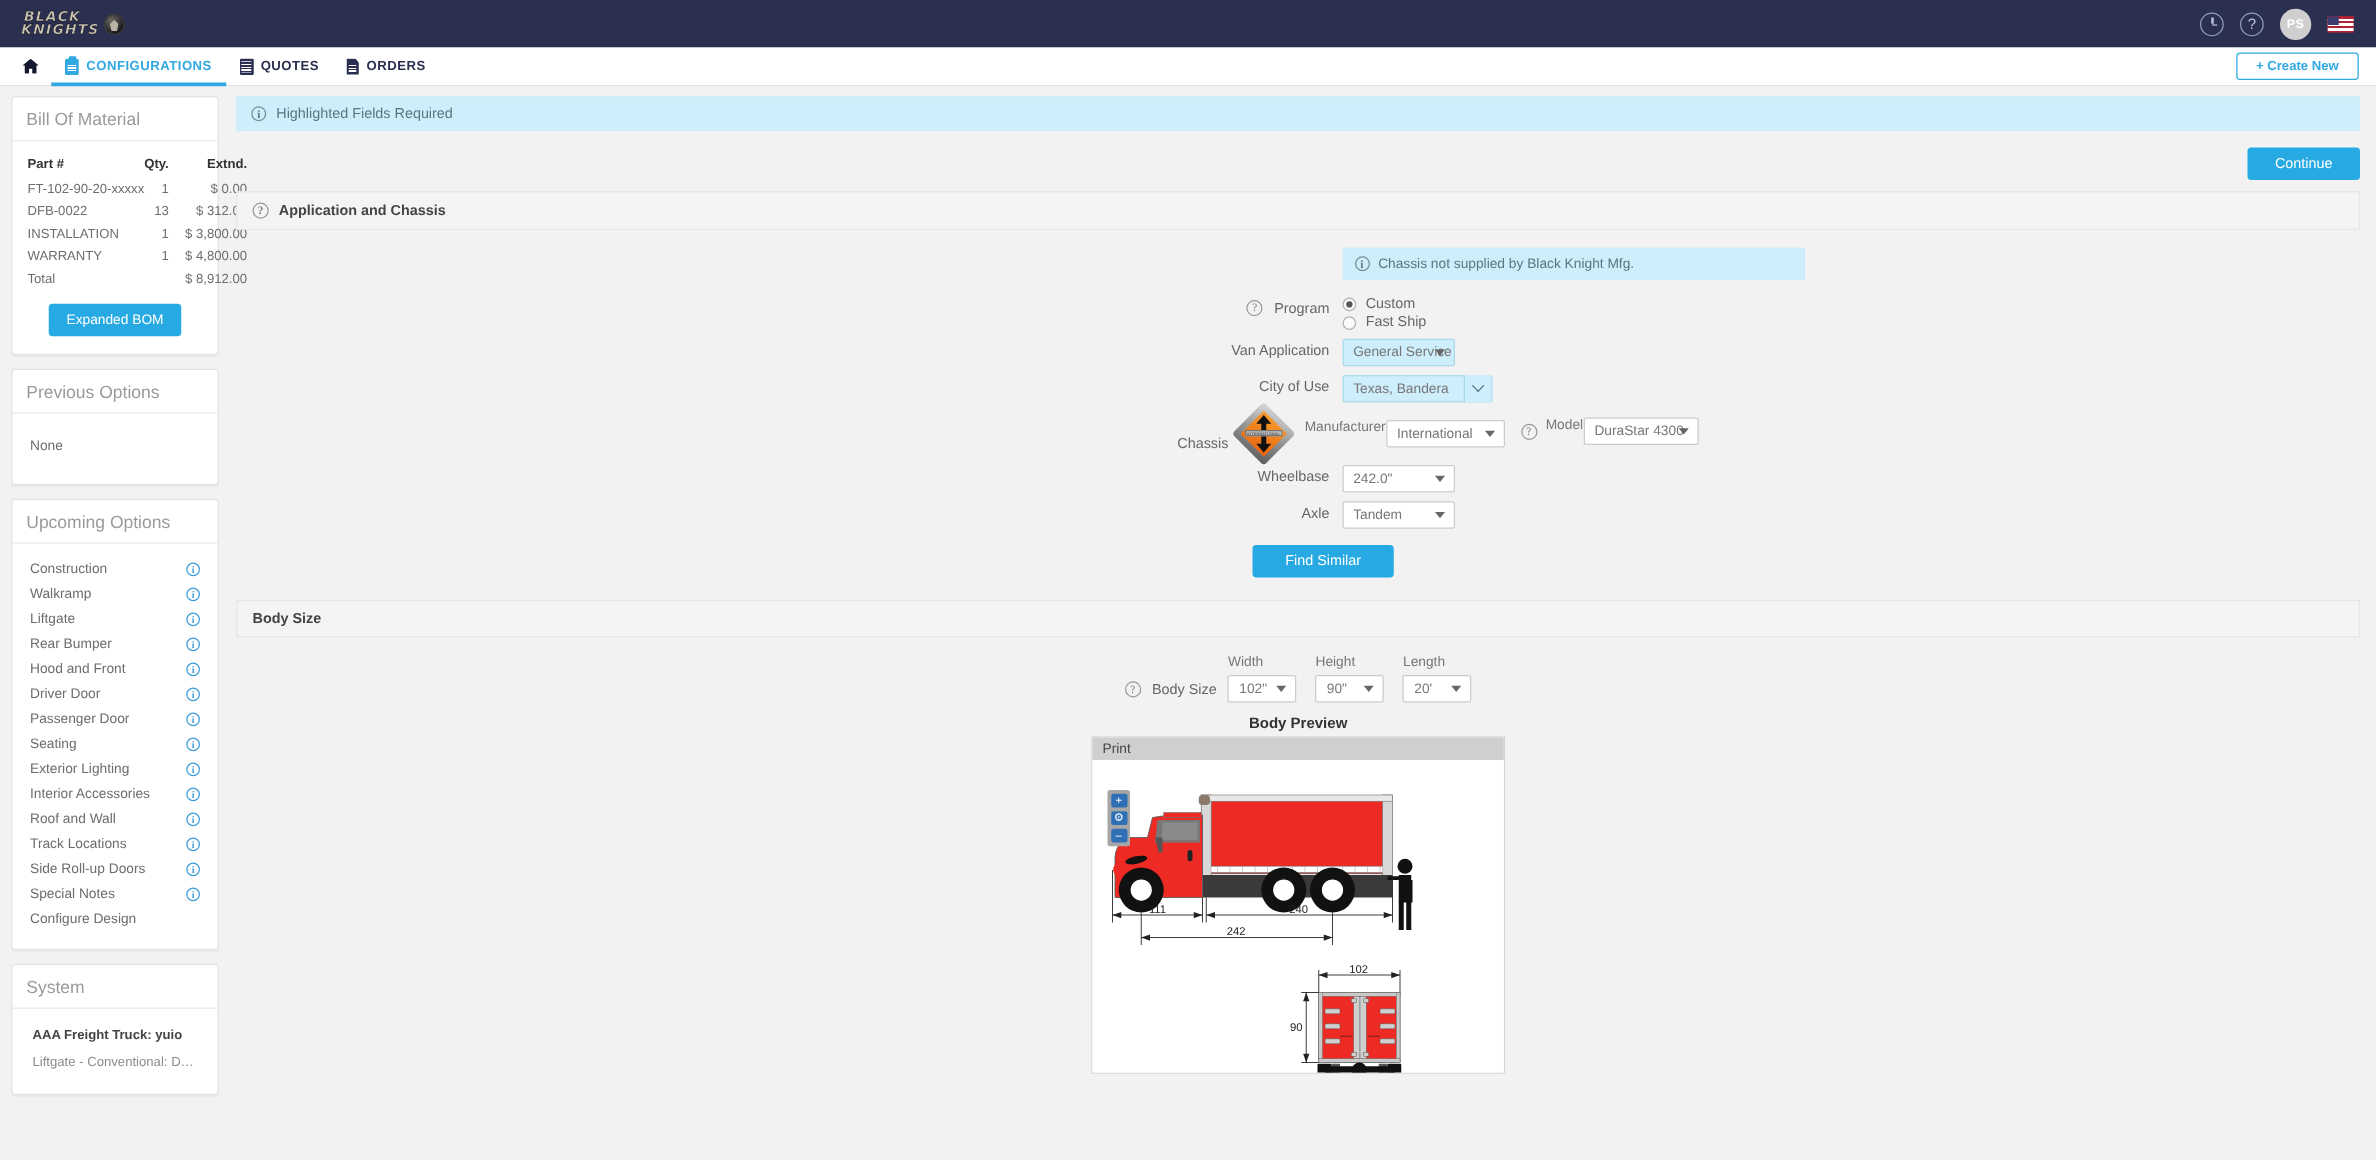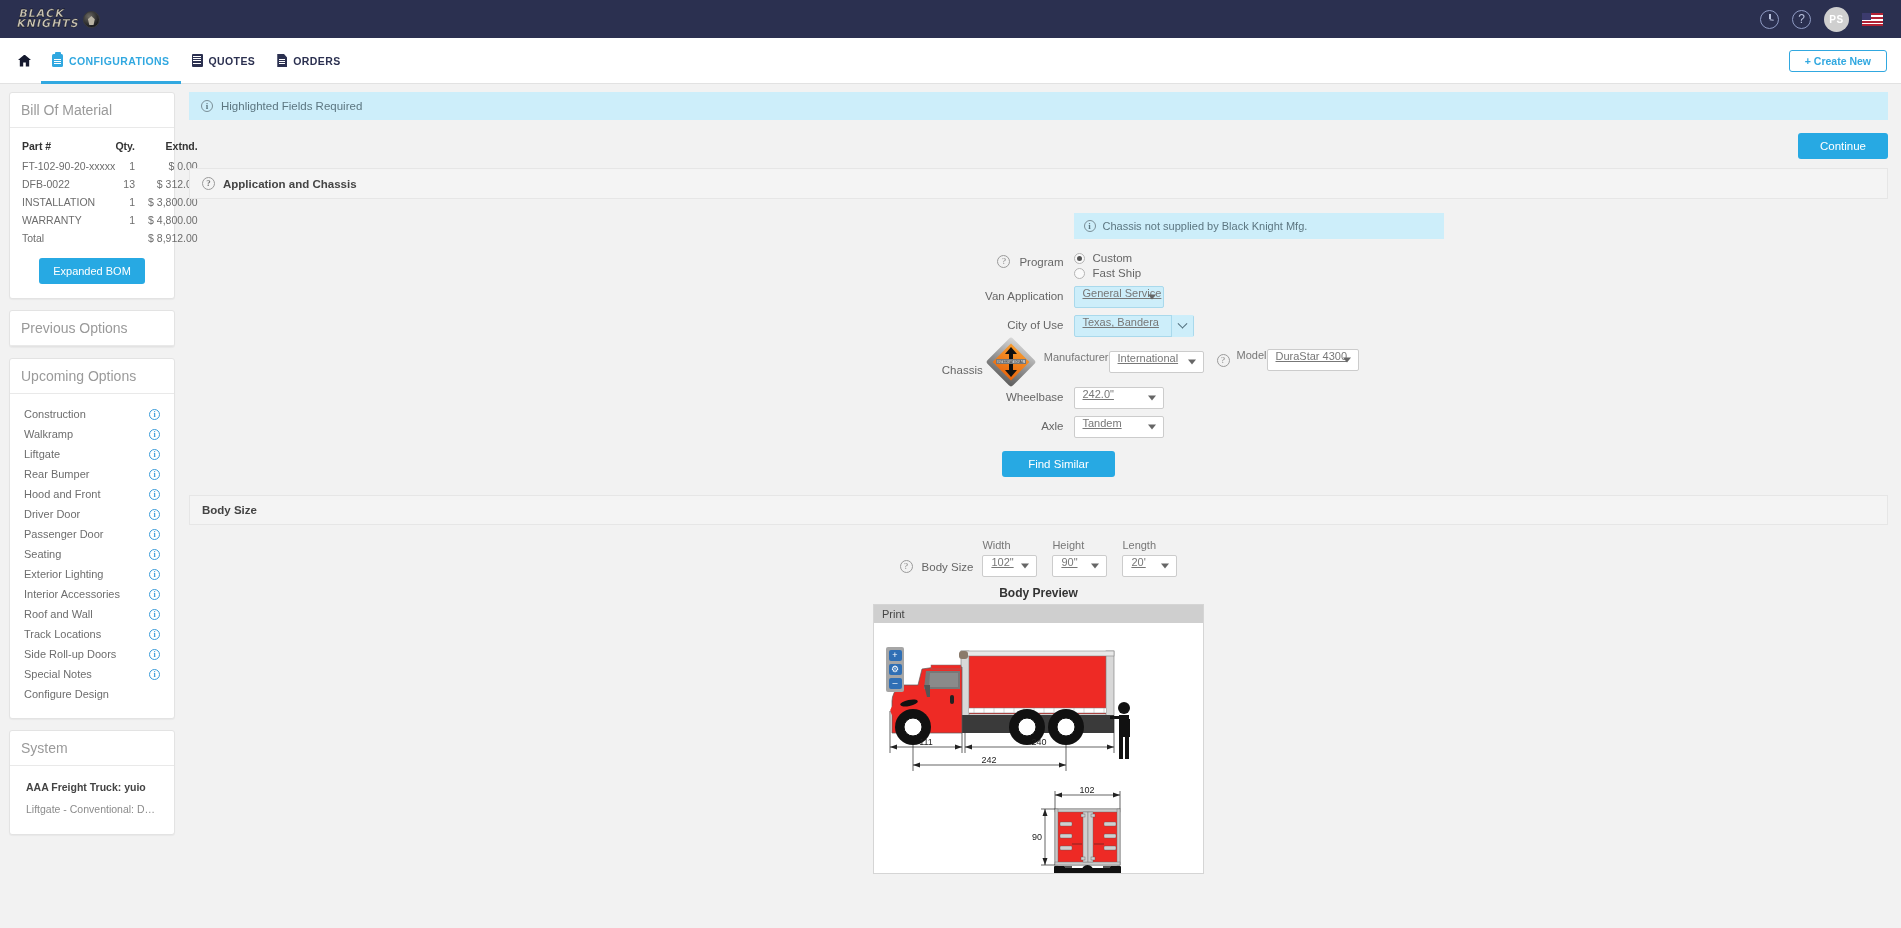--- a/index.html
+++ b/index.html
@@ -74,21 +74,21 @@
   .flag {
     width: 21px; height: 13px; position: relative; overflow:hidden;
     background: #b22234; cursor:pointer;
   }
   .flag .stripes{position:absolute;inset:0;
     background: repeating-linear-gradient(#b22234 0 1.9px,#fff 1.9px 3.8px);}
   .flag .canton{position:absolute;left:0;top:0;width:9px;height:7px;background:#3c3b6e;}
 
   
   .navbar {
-    height: 46px;
+    height: 31px;
     background: #fff;
     border-bottom: 1px solid #e2e2e2;
     display: flex;
     align-items: stretch;
     padding-left: 4px;
     position: relative;
   }
   .nav-item {
     display: flex; align-items: center; gap: 6px;
     padding: 0 11px;
@@ -238,24 +238,24 @@
   .radio {
     width: 11px; height: 11px; border-radius: 50%;
     border: 1px solid #b4b4b4; background: #fafafa; position: relative;
   }
   .radio.on::after {
     content:""; position: absolute; left: 2px; top: 2px;
     width: 5px; height: 5px; border-radius: 50%; background: #555;
   }
 
   .sel {
-    position: relative; display: inline-flex; 
+    position: relative; display: inline-flex; align-items: center;
     border: 1px solid #ccc; background: #fff; border-radius: 2px;
     height: 22px; font-size: 11px; color: #777; cursor: pointer;
-    padding: 0 24px 0 8px; white-space: nowrap; text-decoration: underline;
+    padding: 0 24px 0 8px; white-space: nowrap;
   }
   .sel .caret {
     position:absolute; right: 7px; top: 50%; transform: translateY(-50%);
     width:0;height:0;border-left:4px solid transparent;border-right:4px solid transparent;
     border-top:5px solid #666;
   }
   .sel.hl { background: #cdeefa; border-color: #a9d9ec; }
   .sel.w-app { width: 90px; }
   .sel.w-city { width: 120px; padding-right: 30px; background:#cdeefa; border-color:#a9d9ec;}
   .sel.w-city .caret-box{
@@ -419,20 +419,23 @@
           </tbody>
         </table>
         <div class="bom-btn-wrap">
           <button class="btn-blue">Expanded BOM</button>
         </div>
       </div>
     </div>
 
     <div class="card">
       <div class="card-head">Previous Options</div>
+      <div class="card-body" style="min-height:42px">
+        <div class="none-text">None</div>
+      </div>
     </div>
 
     <div class="card">
       <div class="card-head">Upcoming Options</div>
       <div class="card-body">
         <div class="opt-row">
           <span>Construction</span>
           <span class="info-circ">i</span>
         </div>
         <div class="opt-row">

